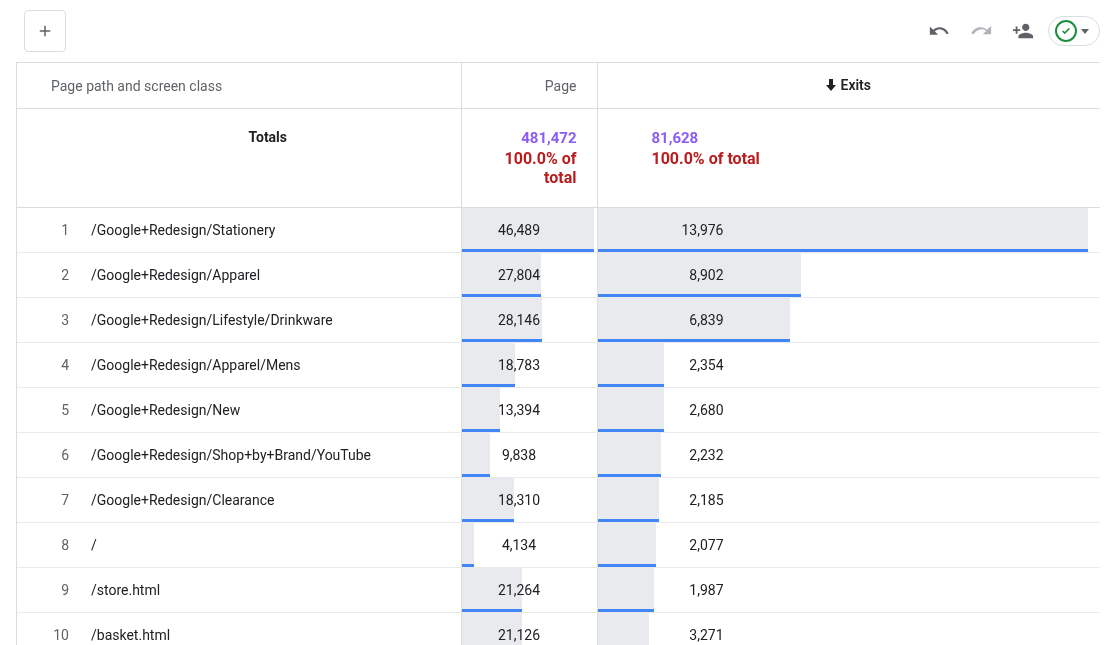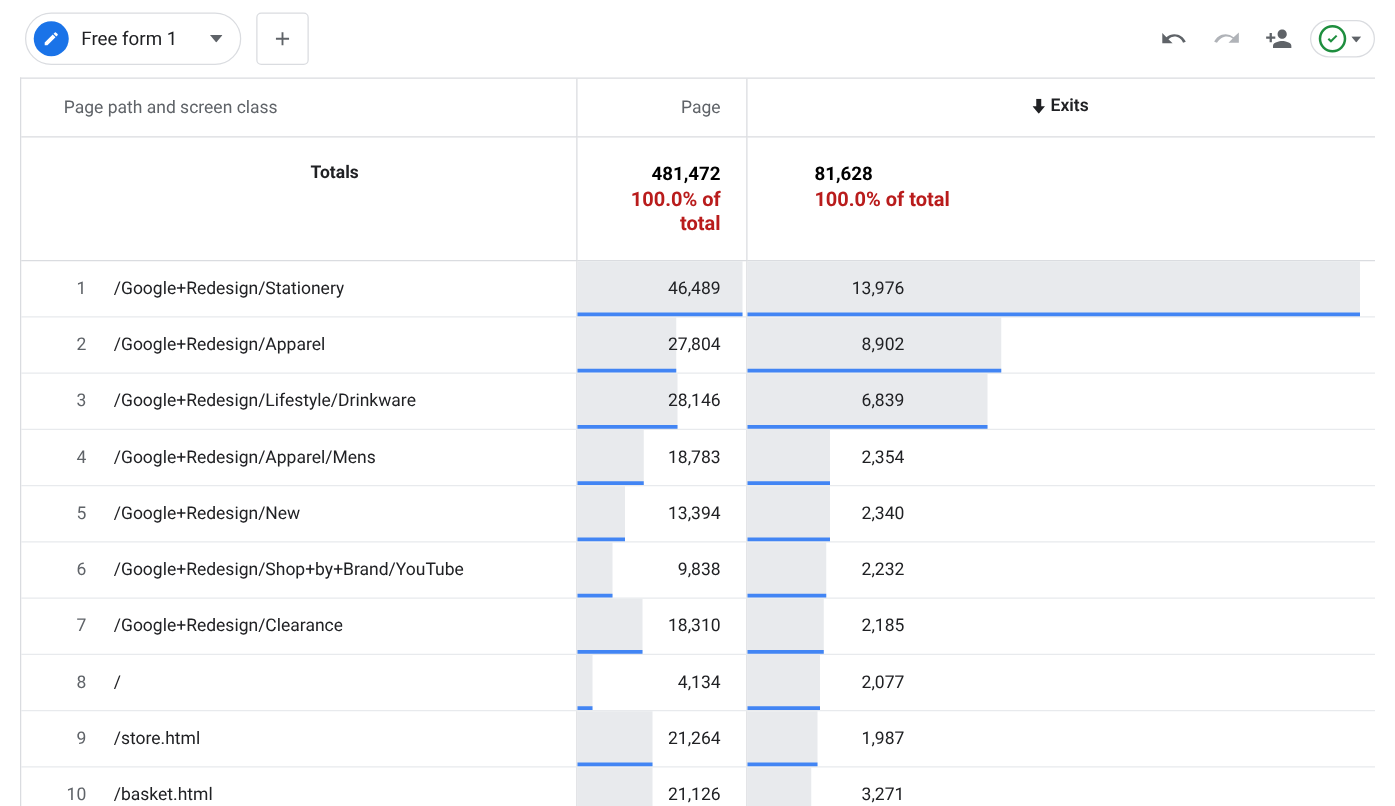--- a/index.html
+++ b/index.html
@@ -107,57 +107,44 @@
     thead .hdr th.metric { text-align: right; padding: 14px 20px; }
     thead .hdr th.exits-h { padding-left: 20px; }
     .exits-inner { display: inline-flex; align-items: center; gap: 4px; color: #202124; font-weight: 600; }
     thead .tot th {
       border-bottom: 1px solid #dadce0;
       padding: 20px 20px;
       vertical-align: top;
     }
     .tot .dim-tot { padding-left: 78px; font-weight: 700; color: #202124; }
     .tot .mcell { text-align: right; }
-    .tot .mcell .big { font-weight: 700; color: #000000; font-size: 15px; }
+    .tot .mcell .big { font-weight: 700; color: #8b5cf6; font-size: 15px; }
     .tot .mcell .sub { color: #b91c1c; font-size: 16px; margin-top: 2px; }
     tbody td {
       border-bottom: 1px solid #e8eaed;
       height: 44px;
       vertical-align: middle;
     }
     tbody tr:last-child td { border-bottom: none; }
     .dim-cell { padding-left: 34px; display: flex; align-items: center; gap: 22px; height: 44px; }
     .rownum { color: #5f6368; min-width: 18px; text-align: right; }
     .path { color: #202124; white-space: nowrap; overflow: hidden; text-overflow: ellipsis; }
     .metric-cell { position: relative; padding: 0; height: 44px; }
     .bar-fill { position: absolute; left: 0; top: 0; bottom: 0; background: #e8eaed; }
     .bar-line { position: absolute; left: 0; bottom: 0; height: 3px; background: #4285f4; }
-    .mval { position: absolute; left: 0; right: 20px; top: 0; bottom: 0; display: flex; align-items: center; justify-content: flex-end; color: #202124; }
+    .mval { position: absolute; left: 0; right: 20px; top: 0; bottom: 0; display: flex; align-items: center; justify-content: center; color: #202124; }
     .view-width-limit { max-width: 132px; }
     .exit-cell .mval { left: 0; right: auto; width: 180px; justify-content: flex-start; padding-left: 74px; }
     .exit-cell .mval span { min-width: 52px; text-align: right; display: inline-block; }
     svg { display: block; }
   </style>
 </head>
 <body>
 
 <div class="topbar">
-  <div class="tab-pill">
-    <span class="pencil-circle">
-      <svg width="14" height="14" viewBox="0 0 24 24">
-          <path d="M3 17.25V21h3.75L17.81 9.94l-3.75-3.75L3 17.25zM20.71 7.04a1 1 0 0 0 0-1.41l-2.34-2.34a1 1 0 0 0-1.41 0l-1.83 1.83 3.75 3.75 1.83-1.83z"></path>
-        </svg>
-    </span>
-    <span class="tab-label">Free form 1</span>
-    <span class="caret-down-gap">
-      <svg width="10" height="6" viewBox="0 0 10 6">
-          <path d="M0 0l5 6 5-6z" fill="#5f6368"></path>
-        </svg>
-    </span>
-  </div>
   <div class="add-tab">
     <span>
       <svg width="18" height="18" viewBox="0 0 24 24">
           <path fill="#5f6368" d="M19 13h-6v6h-2v-6H5v-2h6V5h2v6h6v2z"></path>
         </svg>
     </span>
   </div>
   <div class="spacer"></div>
   <div class="action-btn">
     <span>
@@ -328,21 +315,21 @@
             <div class="bar-fill view-width-limit" style="width:38px"></div>
             <div class="bar-line view-width-limit" style="width:38px"></div>
             <div class="mval">
               <span>13,394</span>
             </div>
           </td>
           <td class="metric-cell exit-cell">
             <div class="bar-fill" style="width:66px"></div>
             <div class="bar-line" style="width:66px"></div>
             <div class="mval">
-              <span>2,340</span>
+              <span>2,680</span>
             </div>
           </td>
         </tr>
         <tr>
           <td>
             <div class="dim-cell">
               <span class="rownum">6</span>
               <span class="path">/Google+Redesign/Shop+by+Brand/YouTube</span>
             </div>
           </td>

